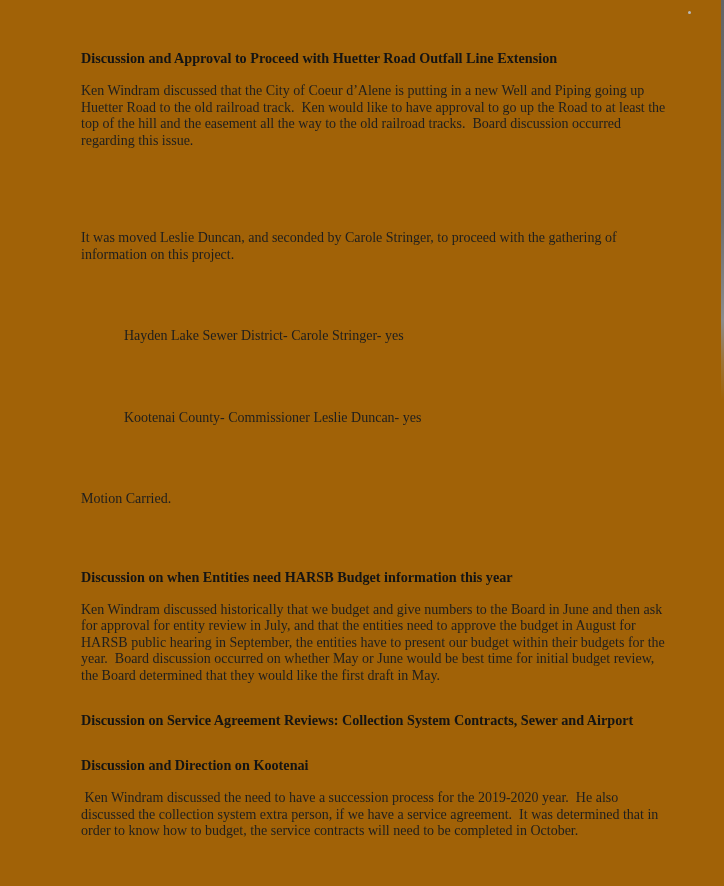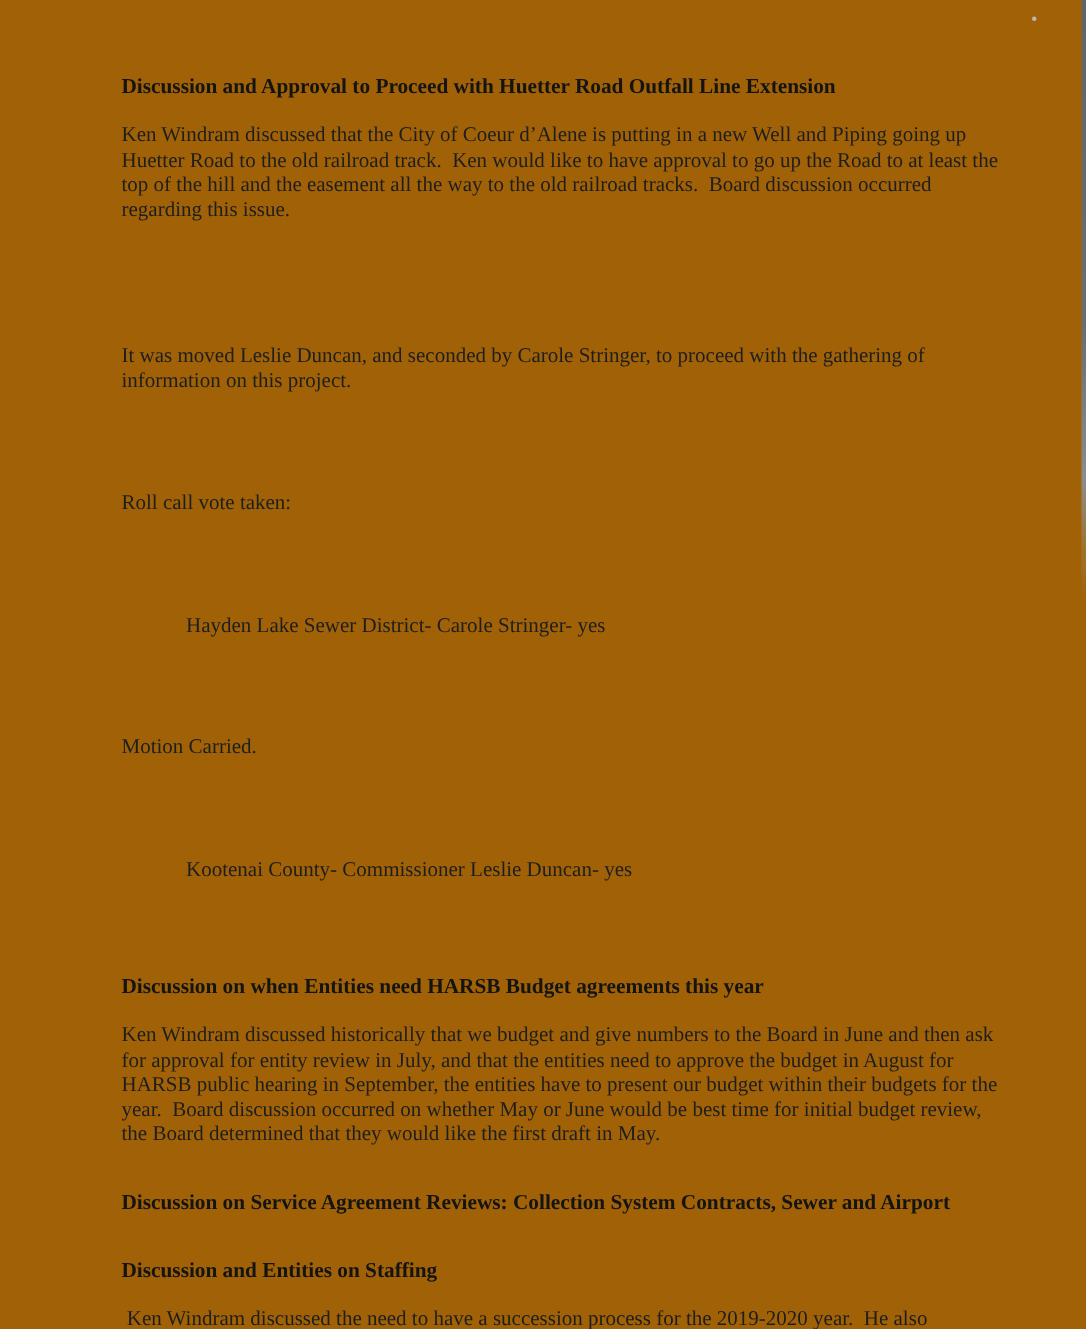--- a/index.html
+++ b/index.html
@@ -71,35 +71,34 @@
   <div class="scan-strip"></div>
   <div class="scan-speck"></div>
 
   <div class="content">
 
     <div class="section">
       <h3 class="heading">Discussion and Approval to Proceed with Huetter Road Outfall Line Extension</h3>
       <div class="para">Ken Windram discussed that the City of Coeur d’Alene is putting in a new Well and Piping going up Huetter Road to the old railroad track.  Ken would like to have approval to go up the Road to at least the top of the hill and the easement all the way to the old railroad tracks.  Board discussion occurred regarding this issue.</div>
       <div class="para">
         <div class="line">It was moved Leslie Duncan, and seconded by Carole Stringer, to proceed with the gathering of information on this project.</div>
-        <div class="line">Roll call vote taken:</div>
         <div class="line indent">Hayden Lake Sewer District- Carole Stringer- yes</div>
+        <div class="line indent">Kootenai County- Commissioner Leslie Duncan- yes</div>
         <div class="line">Motion Carried.</div>
-        <div class="line indent">Kootenai County- Commissioner Leslie Duncan- yes</div>
       </div>
     </div>
 
     <div class="section">
-      <h3 class="heading">Discussion on when Entities need HARSB Budget agreements this year</h3>
+      <h3 class="heading">Discussion on when Entities need HARSB Budget information this year</h3>
       <div class="para">Ken Windram discussed historically that we budget and give numbers to the Board in June and then ask for approval for entity review in July, and that the entities need to approve the budget in August for HARSB public hearing in September, the entities have to present our budget within their budgets for the year.  Board discussion occurred on whether May or June would be best time for initial budget review, the Board determined that they would like the first draft in May.</div>
     </div>
 
     <div class="section">
       <h3 class="heading">Discussion on Service Agreement Reviews: Collection System Contracts, Sewer and Airport</h3>
     </div>
 
     <div class="section">
-      <h3 class="heading">Discussion and Entities on Staffing</h3>
+      <h3 class="heading">Discussion and Direction on Kootenai</h3>
       <div class="para"> Ken Windram discussed the need to have a succession process for the 2019-2020 year.  He also discussed the collection system extra person, if we have a service agreement.  It was determined that in order to know how to budget, the service contracts will need to be completed in October.</div>
     </div>
 
   </div>
 </div>
 
 </body></html>

